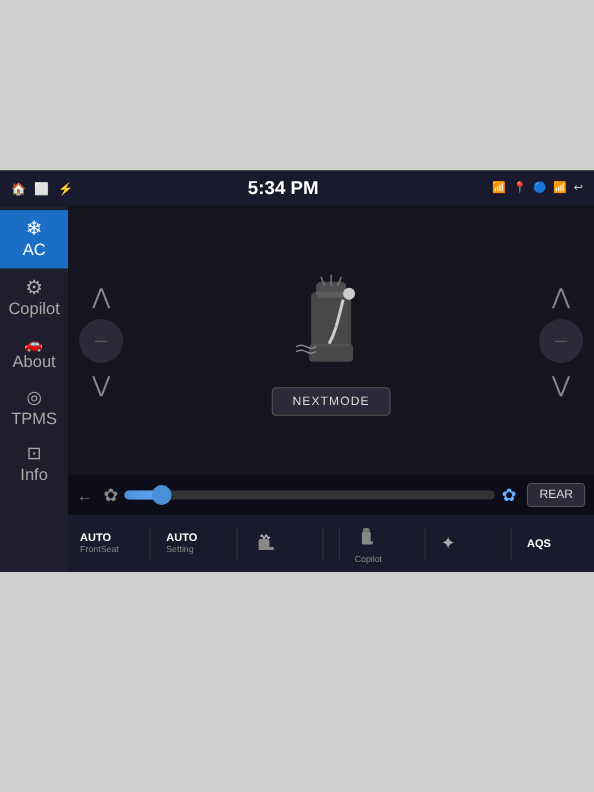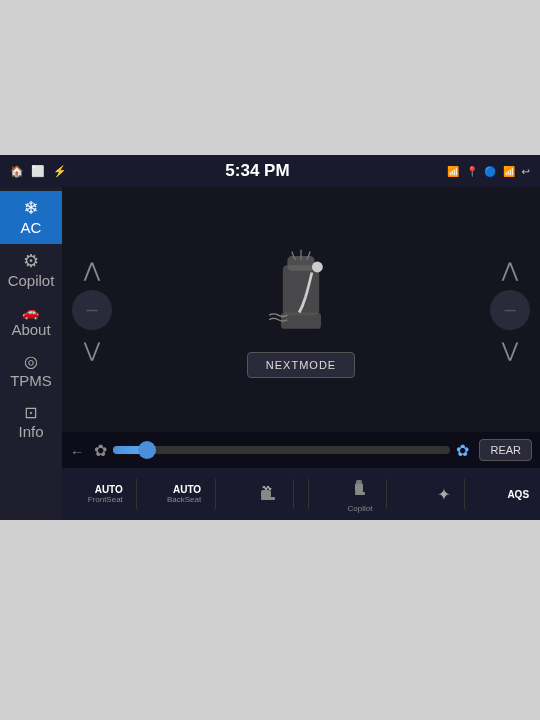--- a/index.html
+++ b/index.html
@@ -261,21 +261,21 @@
       height: 52px;
       background: #1a1a2e;
       display: flex;
       align-items: center;
       justify-content: space-around;
       padding: 0 4px;
     }
     .bottom-item {
       display: flex;
       flex-direction: column;
-      align-items: flex-end;
+      align-items: flex-start;
       justify-content: center;
       cursor: pointer;
       min-width: 50px;
     }
     .bottom-item .bt-icon {
       font-size: 18px;
       color: #aaa;
     }
     .bottom-item .bt-label-main {
       font-size: 10px;
@@ -417,21 +417,21 @@
 
           <div class="bottom-item">
             <div class="bt-label-main">AUTO</div>
             <div class="bt-label-sub">FrontSeat</div>
           </div>
 
           <div class="bottom-divider"></div>
 
           <div class="bottom-item">
             <div class="bt-label-main">AUTO</div>
-            <div class="bt-label-sub">BackSeat</div>
+            <div class="bt-label-sub">Setting</div>
           </div>
 
           <div class="bottom-divider"></div>
 
           <div class="bottom-item">
             <div class="bt-icon">
               
               <svg width="24" height="24" viewBox="0 0 24 24">
                 <rect x="6" y="10" width="10" height="8" rx="2" fill="#888"></rect>
                 <rect x="6" y="17" width="14" height="3" rx="1" fill="#888"></rect>

